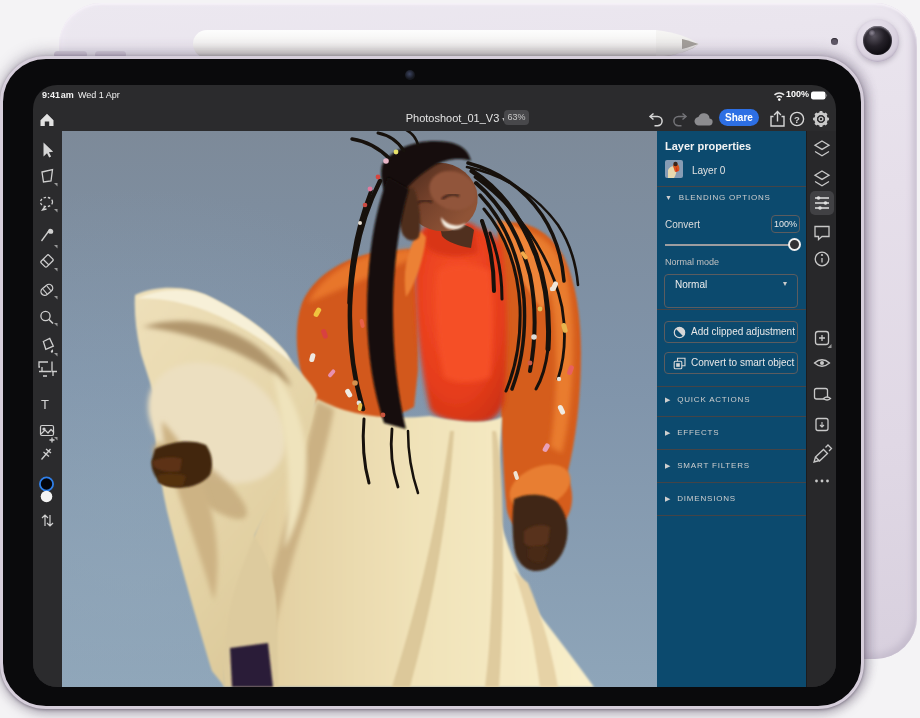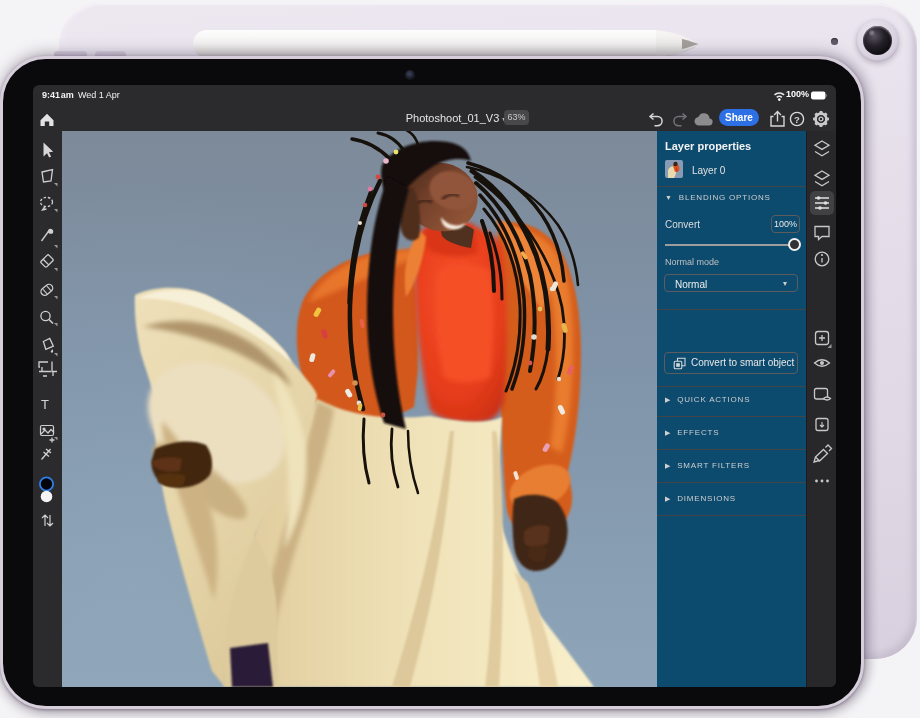--- a/index.html
+++ b/index.html
@@ -10,21 +10,21 @@
   background:radial-gradient(circle at 40% 35%,#eee9f2,#d7cfdd 65%,#bdb3c6 100%);
   box-shadow:0 2px 5px rgba(90,80,100,.3), inset 0 -1px 2px #b4aabe;}
 #camlens{left:863px;top:26px;width:29px;height:29px;border-radius:50%;
   background:radial-gradient(circle at 38% 34%,#5a5560 0%,#242028 40%,#0d0b10 75%);
   box-shadow:inset 0 1px 2px #8f8a97;}
 #camglint{left:869px;top:30px;width:6px;height:6px;border-radius:50%;background:radial-gradient(circle,#8d8794,#413c49);}
 #micdot{left:831px;top:38px;width:7px;height:7px;border-radius:50%;background:#5f5866;box-shadow:inset 0 1px 1px #2e2a33;}
 #front{left:0px;top:56px;width:864px;height:653px;border-radius:46px;
   background:#0a0a0c;border:3px solid #d6cedb;box-sizing:border-box;
   box-shadow:0 5px 12px rgba(100,90,110,.4), 0 1px 3px rgba(80,70,90,.5), 0 -5px 14px rgba(90,80,105,.28), 6px 0 10px rgba(95,85,110,.18);}
-#screen{left:33px;top:85px;width:803px;height:602px;border-radius:6px;background:#2b2b2d;overflow:hidden;}
+#screen{left:33px;top:85px;width:803px;height:602px;border-radius:24px;background:#2b2b2d;overflow:hidden;}
 #toolbar-title{left:343px;top:27px;width:160px;font-size:11px;color:#e4e4e4;text-align:center;}
 #badge63{left:471px;top:25px;width:25px;height:15px;border-radius:4px;background:#48484b;color:#c6c6c6;font-size:9px;text-align:center;line-height:15px;}
 #sharebtn{left:686px;top:24px;width:40px;height:17px;border-radius:9px;background:#2d6fe4;color:#fff;font-size:10px;font-weight:bold;text-align:center;line-height:17px;}
 #leftrail{left:0px;top:46px;width:29px;height:556px;background:#2b2b2d;}
 #canvas{left:29px;top:46px;width:595px;height:556px;background:#8b9cb0;}
 #rpanel{left:624px;top:46px;width:149px;height:556px;background:#0c4a6e;color:#d8d8d8;}
 #rrail{left:773px;top:46px;width:30px;height:556px;background:#28282a;border-left:1px solid #1c1c1e;box-sizing:border-box;}
 .sep{position:absolute;left:0;width:149px;height:1px;background:#444447;}
 .sechdr{position:absolute;left:8px;font-size:8px;letter-spacing:.8px;color:#cfcfcf;}
 .pbtn{position:absolute;left:7px;width:134px;height:22px;border:1px solid #5c5c5f;border-radius:4px;box-sizing:border-box;color:#e8e8e8;font-size:10px;line-height:20px;}
@@ -326,25 +326,29 @@
         </svg>
     </div>
     <div class="abs" style="left:35px;top:34px;font-size:10px;color:#e2e2e2;">Layer 0</div>
     <div class="sep" style="top:55px;"></div>
     <div class="sechdr" style="top:62px;"><span style="font-size:7px;">▼</span>&nbsp; BLENDING OPTIONS</div>
     <div class="abs" style="left:8px;top:88px;font-size:10px;color:#dcdcdc;">Convert</div>
     <div class="abs" style="left:114px;top:84px;width:27px;height:16px;border:1px solid #5c5c5f;border-radius:4px;font-size:9px;color:#e8e8e8;text-align:center;line-height:16px;">100%</div>
     <div class="abs" style="left:8px;top:113px;width:130px;height:2px;background:#9d9da0;"></div>
     <div class="abs" style="left:131px;top:107px;width:13px;height:13px;border:2px solid #f0f0f0;border-radius:50%;background:#323234;box-sizing:border-box;"></div>
     <div class="abs" style="left:8px;top:126px;font-size:9px;color:#c0c0c0;">Normal mode</div>
-    <div class="abs" style="left:7px;top:143px;width:134px;height:18px;border:1px solid #5c5c5f;border-radius:4px;box-sizing:border-box;padding-left:36px;">
+    <div class="abs" style="left:7px;top:143px;width:134px;height:34px;border:1px solid #5c5c5f;border-radius:4px;box-sizing:border-box;padding-left:36px;">
       <span class="abs" style="left:10px;top:4px;font-size:10px;color:#eee;">Normal</span>
       <span class="abs" style="left:118px;top:4px;font-size:8px;color:#ccc;">▾</span>
     </div>
     <div class="sep" style="top:178px;"></div>
+    <div class="pbtn" style="top:190px;"><svg class="abs" style="left:8px;top:4px" width="13" height="13" viewBox="0 0 13 13">
+          <circle cx="6.5" cy="6.5" r="5.2" fill="none" stroke="#d8d8d8" stroke-width="1.2"></circle>
+          <path d="M2.8,2.8 A5.2,5.2 0 0 1 10.2,10.2 Z" fill="#d8d8d8"></path>
+        </svg><span style="margin-left:26px;">Add clipped adjustment</span></div>
     <div class="pbtn" style="top:221px;"><svg class="abs" style="left:8px;top:4px" width="13" height="13" viewBox="0 0 13 13">
           <g fill="none" stroke="#d8d8d8" stroke-width="1.1">
             <rect x="1.2" y="4.2" width="7.6" height="7.6" rx="1"></rect>
             <path d="M4.5,4.2 V1.2 H12 V8.8 H8.8"></path>
           </g>
           <rect x="3.2" y="6.2" width="3.6" height="3.6" fill="#d8d8d8"></rect>
         </svg><span style="margin-left:26px;">Convert to smart object</span></div>
     <div class="sep" style="top:255px;"></div>
     <div class="sechdr" style="top:264px;"><span style="font-size:7px;">▶</span>&nbsp; QUICK ACTIONS</div>
     <div class="sep" style="top:285px;"></div>

